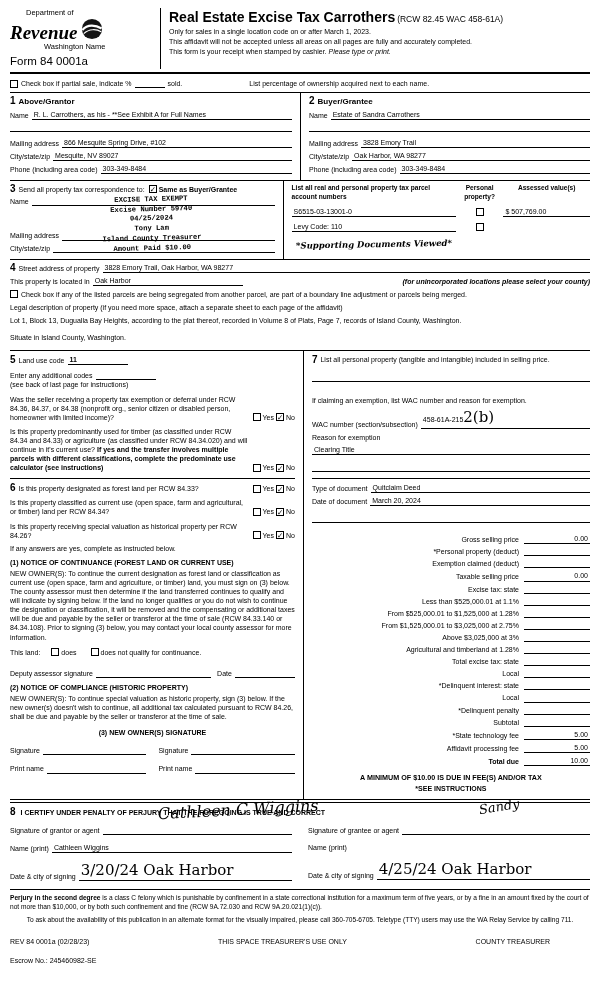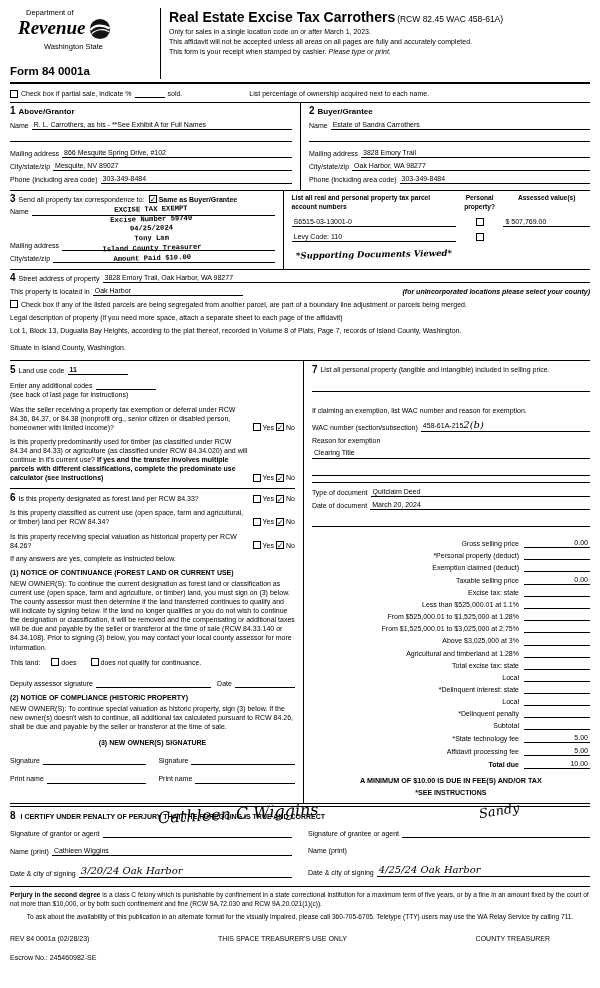--- a/index.html
+++ b/index.html
@@ -16,24 +16,24 @@
   .lbl{white-space:nowrap;margin-right:3px;flex:none;}
   .uval{flex:1;border-bottom:1px solid #000;padding:0 2px;min-height:9px;}
   .fix{flex:none;}
   .snum{font-weight:bold;font-size:10px;margin-right:3px;line-height:1;flex:none;}
   .sec-title{font-weight:bold;font-size:8px;}
   
   .header{display:flex;border-bottom:2px solid #000;padding-bottom:3px;}
   .header-left{width:150px;padding-right:6px;}
   .header-right{flex:1;border-left:1.5px solid #000;padding-left:8px;}
   .dept-small{font-size:7.5px;margin-left:16px;}
-  .dept-row{display:flex;align-items:flex-start;gap:3px;margin-left:8px;}
+  .dept-row{display:flex;align-items:flex-end;gap:3px;}
   .dept-name{font-family:"Liberation Serif",serif;font-weight:bold;font-style:italic;font-size:19px;line-height:1;}
   .dept-state{font-size:7.5px;margin-left:34px;}
-  .form-number{font-weight:bold;font-size:11.5px;margin-top:12px;}
+  .form-number{font-weight:normal;font-size:11.5px;margin-top:2px;}
   .title{font-weight:bold;font-size:14px;}
   .rcw{font-size:8.5px;}
   .note{font-size:7px;margin-top:1px;}
   
   .partial-row{display:flex;align-items:flex-end;gap:3px;padding:5px 0 4px;border-bottom:1px solid #000;}
   .blank{display:inline-block;border-bottom:1px solid #000;height:9px;}
   .w30{width:30px;} .w60{width:60px;} .w150{width:150px;}
   .push{margin-left:64px;}
   
   .two-col{display:flex;border-bottom:1px solid #000;}
@@ -75,21 +75,21 @@
   .taxrow{display:flex;align-items:flex-end;margin-top:3px;}
   .taxlbl{flex:1;text-align:right;padding-right:5px;white-space:nowrap;}
   .taxval{width:66px;border-bottom:1px solid #000;text-align:right;padding:0 2px;min-height:9px;flex:none;}
   .minimum{font-weight:bold;text-align:center;margin-top:7px;font-size:7.2px;}
   .seeinstr{text-align:center;font-weight:bold;margin-top:2px;}
   
   .sec8{position:relative;border-top:1px solid #000;margin-top:2px;padding:4px 0 8px;border-bottom:1px solid #000;}
   .sec8-halves{display:flex;gap:16px;}
   .s8h{flex:1;}
   .s8h .frow{margin-top:8px;}
-  .handtxt{font-family:"DejaVu Serif",serif;font-style:italic;font-size:10px;}
+  .handtxt{font-family:"DejaVu Serif",serif;font-size:15px;}
   .sig-grantor{position:absolute;left:148px;top:-3px;font-family:"DejaVu Serif",serif;
     font-style:italic;font-size:16px;transform:rotate(-3deg);white-space:nowrap;z-index:2;}
   .sig-grantee{position:absolute;right:70px;top:-4px;font-family:"DejaVu Serif",serif;
     font-style:italic;font-size:13px;transform:rotate(-9deg);white-space:nowrap;z-index:2;}
   
   .perjury{padding:4px 0 2px;font-size:6.6px;}
   .perjury2{text-align:center;margin-top:3px;font-size:6.6px;}
   .footrow{display:flex;justify-content:space-between;margin-top:12px;font-size:7px;padding-right:40px;}
   .escrow{margin-top:10px;font-size:7px;}
 </style>
@@ -104,21 +104,21 @@
       <div class="dept-row">
         <span class="dept-name">Revenue</span>
         <span>
           <svg width="22" height="22" viewBox="0 0 24 24">
             <circle cx="12" cy="12" r="11" fill="#151515"></circle>
             <path d="M1.5 13 C 7 6.5, 16 7.5, 22.5 11.5" stroke="#fff" stroke-width="2.4" fill="none"></path>
             <path d="M3 17 C 9 11.5, 17 12, 22 15" stroke="#fff" stroke-width="1.3" fill="none"></path>
           </svg>
         </span>
       </div>
-      <div class="dept-state">Washington State</div>
+      <div class="dept-state">Washington Name</div>
       <div class="form-number">Form 84 0001a</div>
     </div>
     <div class="header-right">
       <div>
         <span class="title">Real Estate Excise Tax Carrothers</span>
         <span class="rcw">(RCW 82.45 WAC 458-61A)</span>
       </div>
       <div class="note">Only for sales in a single location code on or after March 1, 2023.</div>
       <div class="note">This affidavit will not be accepted unless all areas on all pages are fully and accurately completed.</div>
       <div class="note"><span>This form is your receipt when stamped by cashier. </span><i>Please type or print.</i></div>

